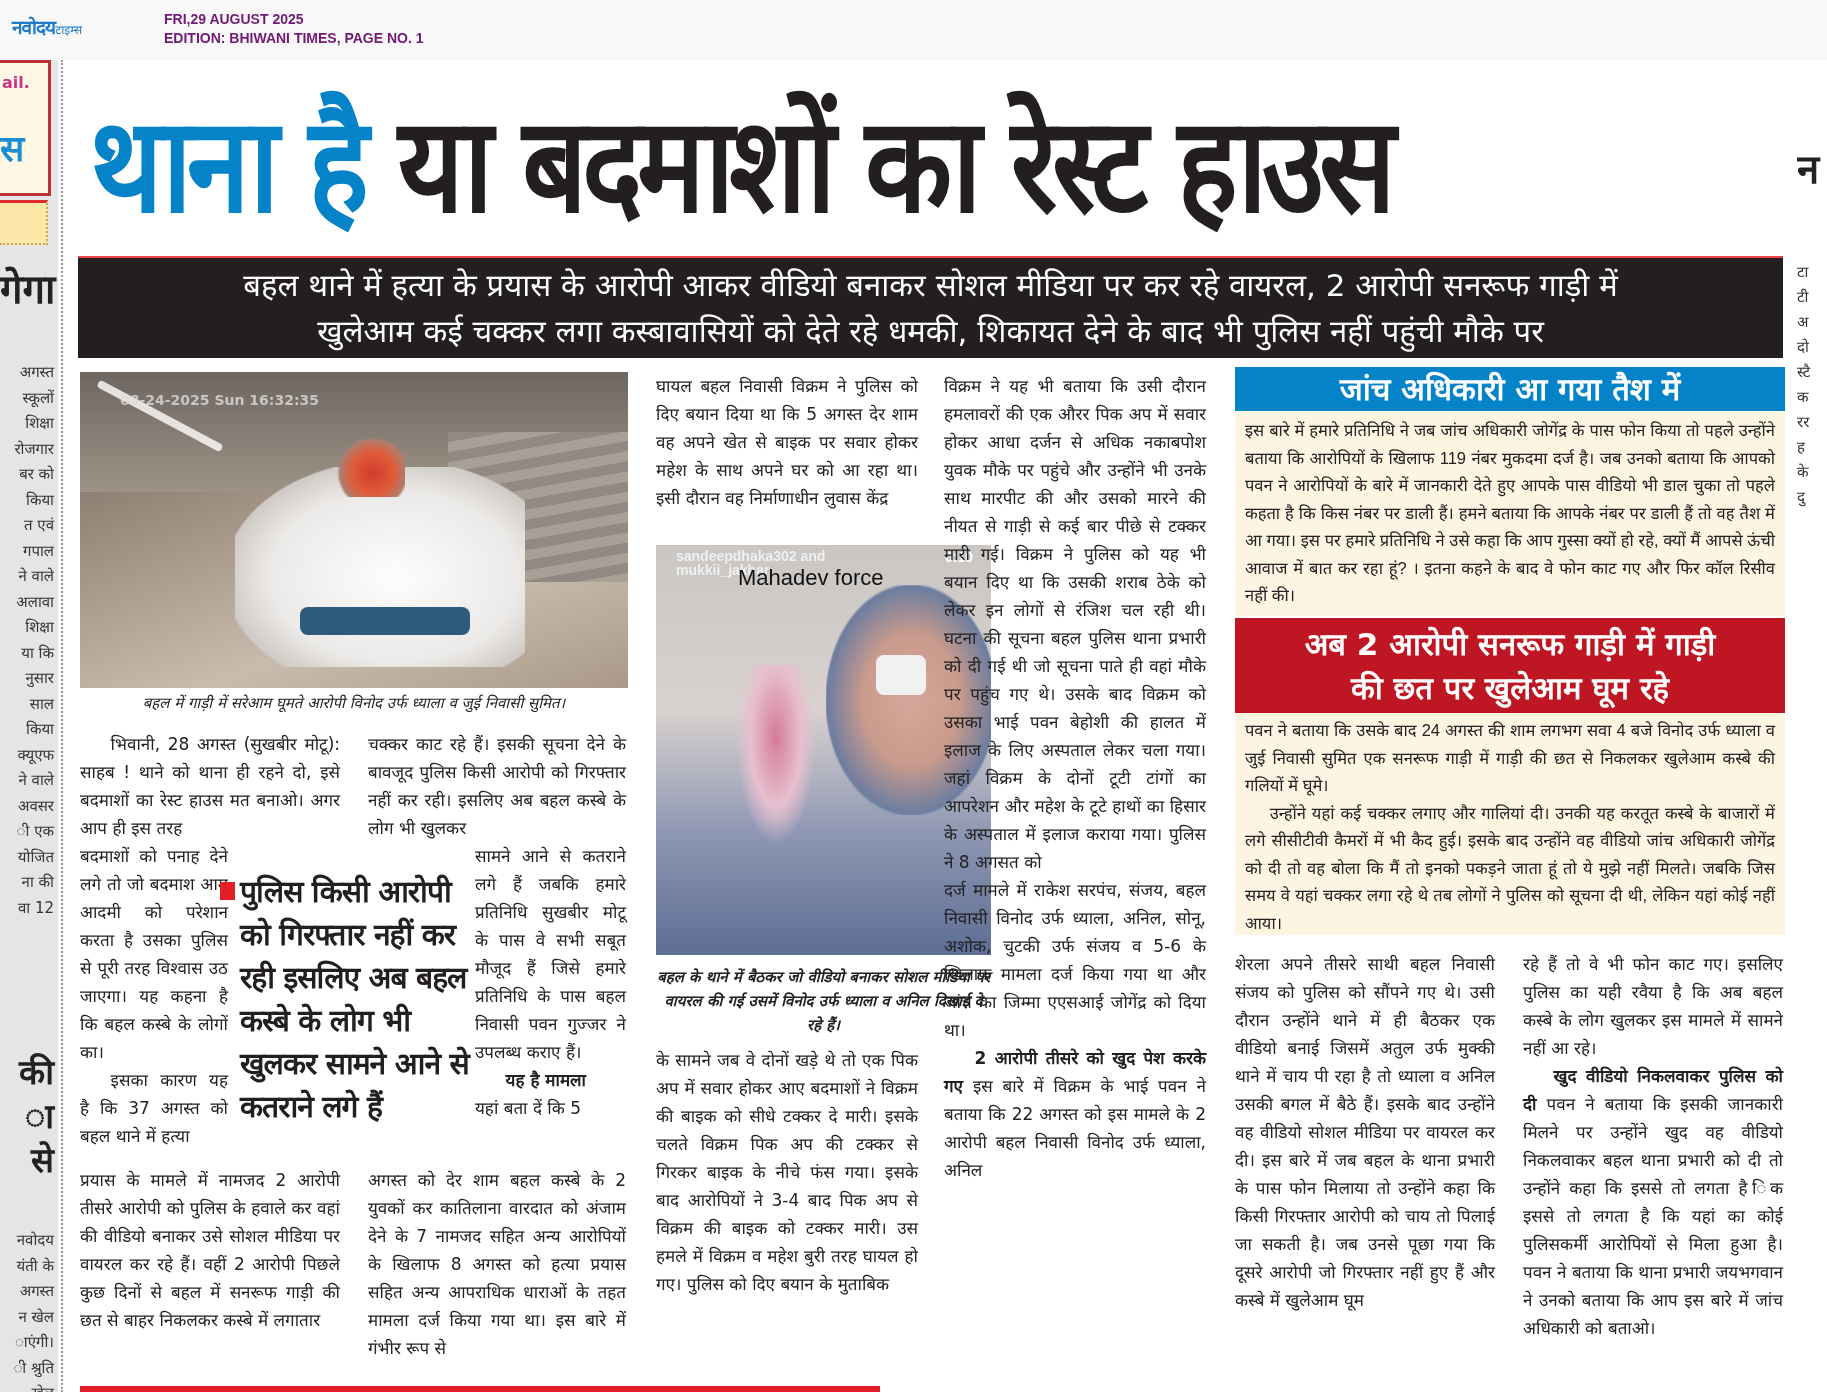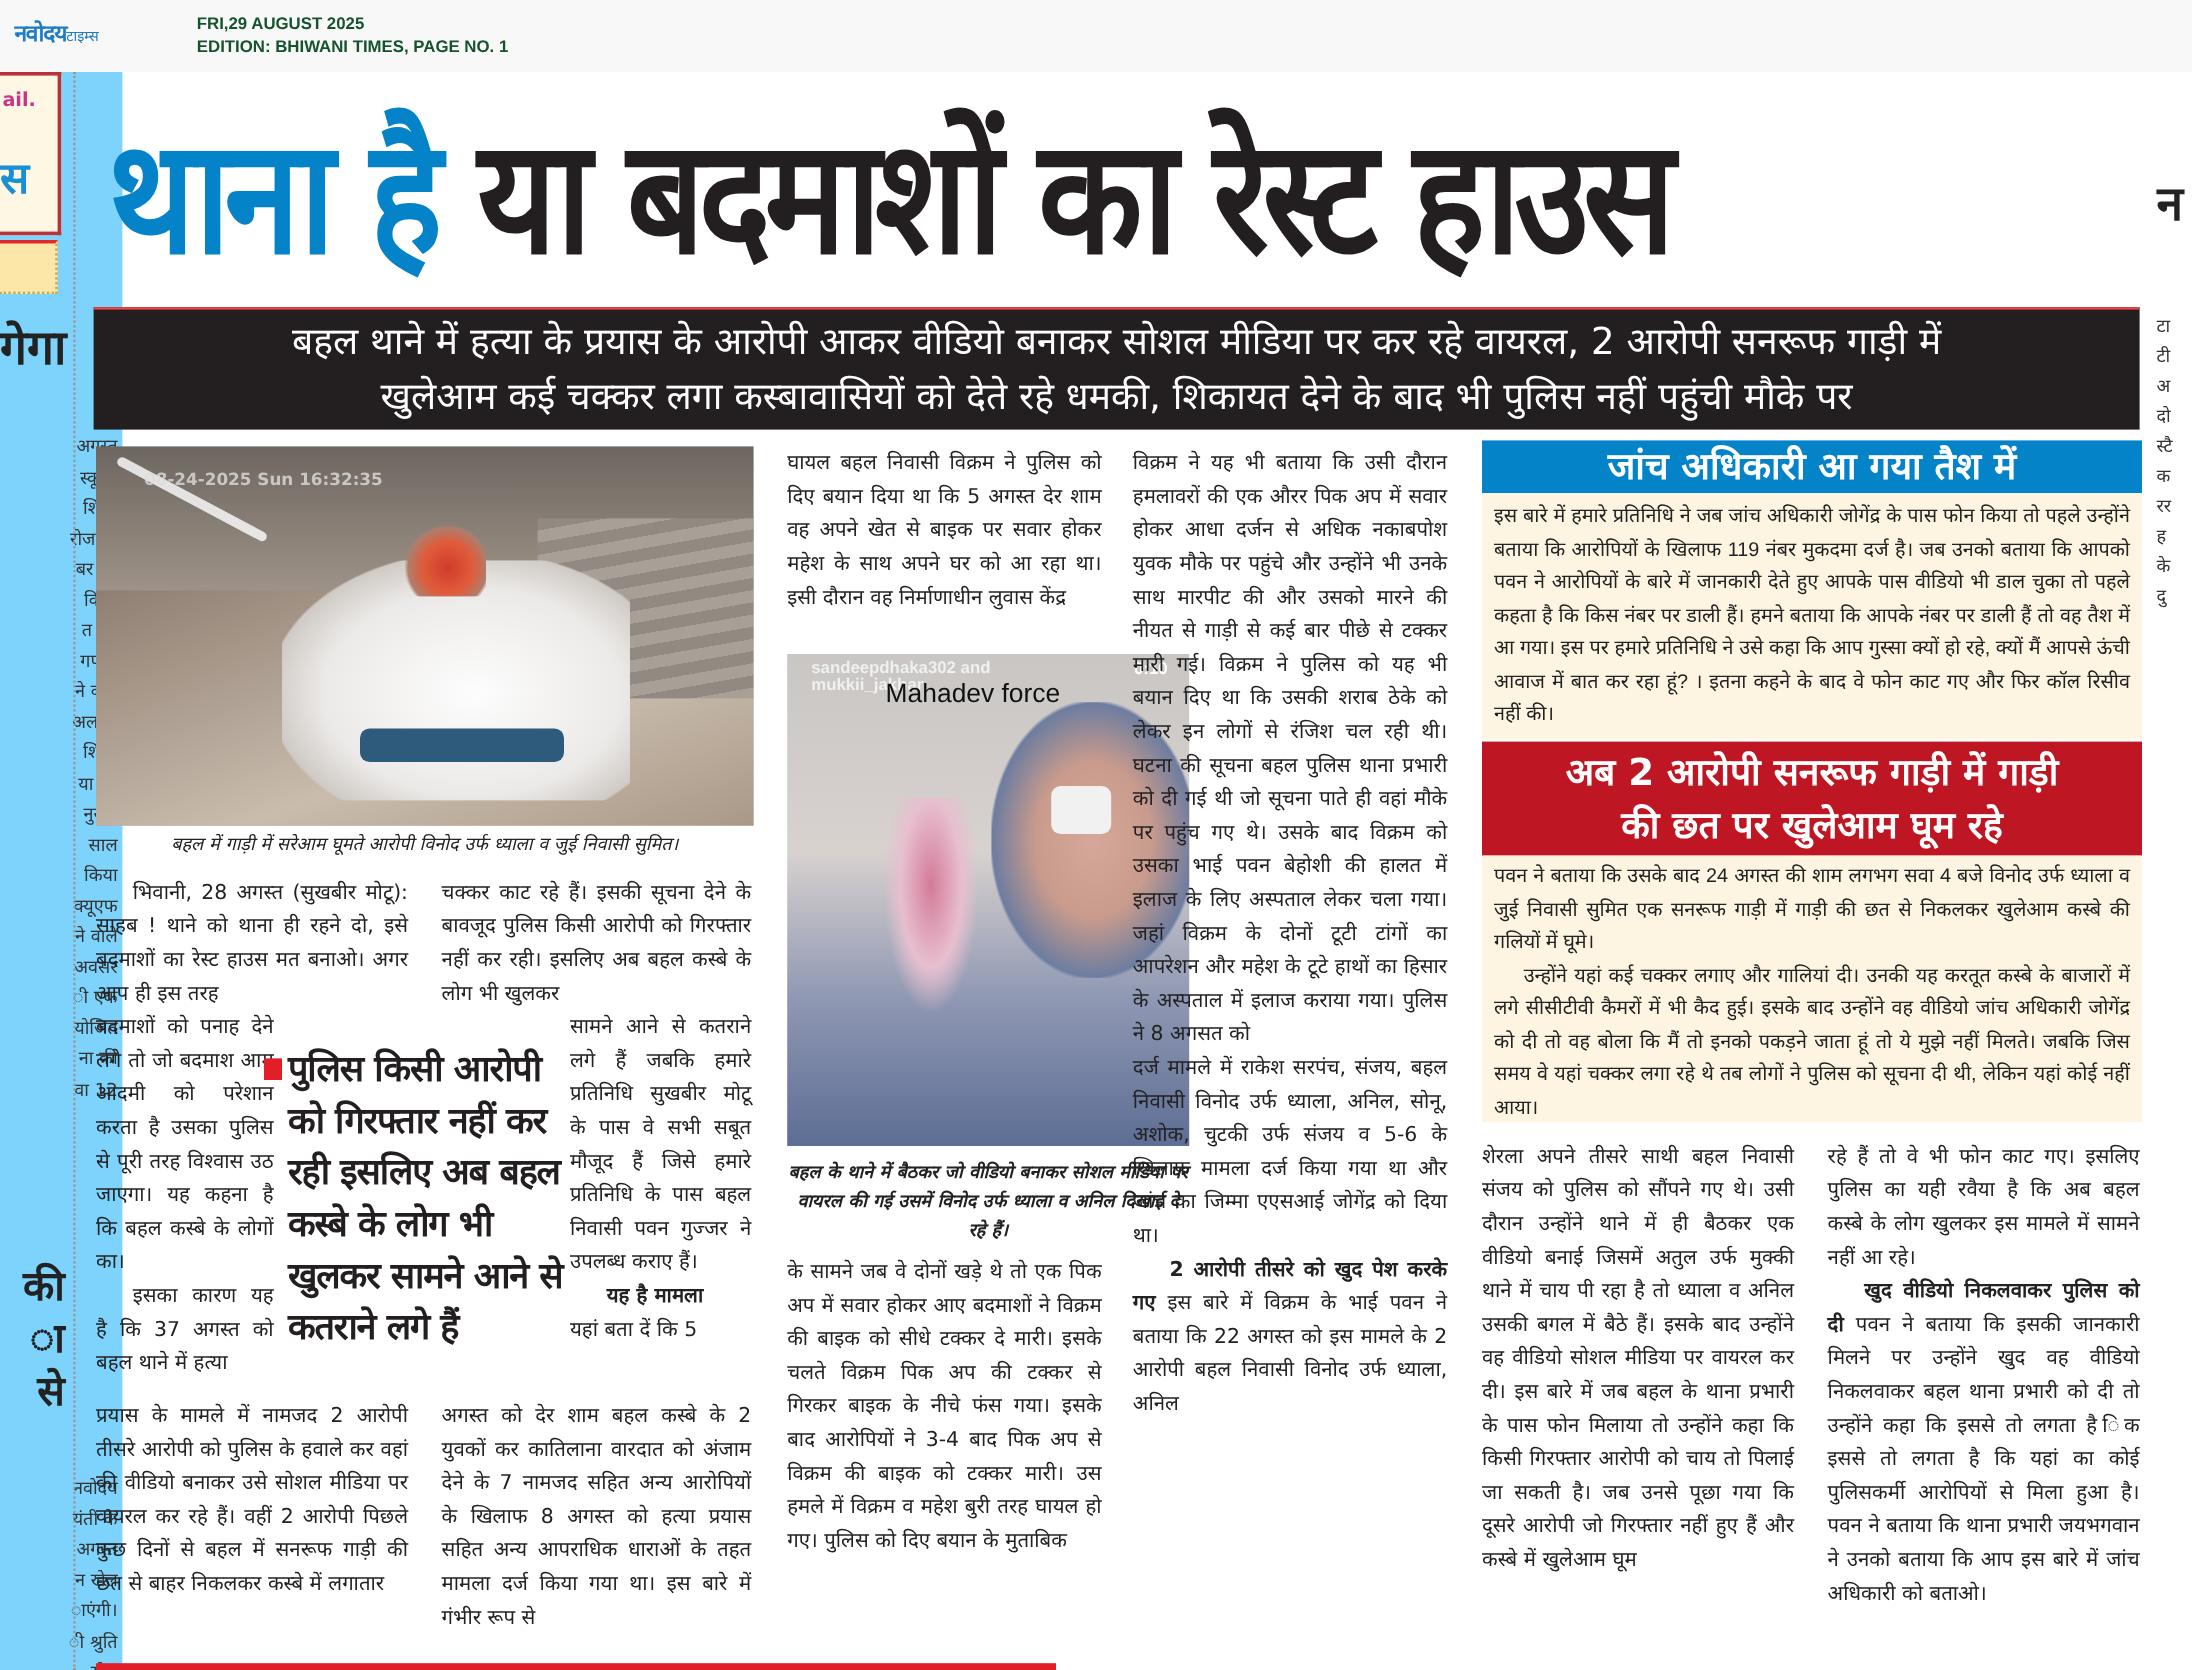--- a/index.html
+++ b/index.html
@@ -1,22 +1,22 @@
 <!DOCTYPE html>
 <html><head>
 <meta charset="utf-8">
 <style>
   html,body{margin:0;padding:0;}
   body{width:1827px;height:1392px;overflow:hidden;background:#f7f7f7;font-family:"DejaVu Sans",sans-serif;color:#1a1a1a;position:relative;}
   .topbar{position:absolute;left:0;top:0;width:1827px;height:60px;background:#f8f8f8;}
   .logo{position:absolute;left:12px;top:14px;font-family:"DejaVu Sans",sans-serif;font-weight:bold;color:#1e7cc6;font-size:19px;letter-spacing:-1px;}
   .logo small{font-size:12px;font-weight:normal;letter-spacing:0;}
-  .edition{position:absolute;left:164px;top:10px;font-family:"Liberation Sans",sans-serif;font-size:14px;font-weight:bold;line-height:19px;color:#14532d;}
+  .edition{position:absolute;left:164px;top:10px;font-family:"Liberation Sans",sans-serif;font-size:14px;font-weight:bold;line-height:19px;color:#701a75;}
   .page{position:absolute;left:0;top:60px;width:1827px;height:1332px;background:#fff;}
-  .leftstrip{position:absolute;left:0;top:60px;width:58px;height:1332px;overflow:hidden;background:#7dd3fc;padding-left:44px;}
+  .leftstrip{position:absolute;left:0;top:60px;width:58px;height:1332px;overflow:hidden;background:#e5e5e5;}
   .leftstrip .box{position:absolute;left:0;top:0;width:48px;height:130px;border:3px solid #b9323a;border-left:none;background:#fdf7e3;}
   .leftstrip .box .pink{position:absolute;left:2px;top:10px;color:#c8368a;font-weight:bold;font-size:16px;}
   .leftstrip .box .blue{position:absolute;left:0;top:60px;color:#1a8fd4;font-weight:bold;font-size:36px;}
   .leftstrip .yellow{position:absolute;left:0;top:140px;width:46px;height:40px;background:#fde7a8;border-right:2px dotted #c9a85a;border-bottom:2px dotted #c9a85a;border-top:3px solid #e02a2a;}
   .leftstrip .head1{position:absolute;left:0;top:200px;font-weight:bold;font-size:40px;color:#222;}
   .leftstrip .lines{position:absolute;right:4px;top:300px;text-align:right;font-size:15px;line-height:25.5px;color:#333;white-space:nowrap;}
   .leftstrip .head2{position:absolute;left:0;top:990px;font-weight:bold;font-size:34px;line-height:44px;color:#222;text-align:right;width:54px;}
   .leftstrip .lines2{position:absolute;right:4px;top:1168px;text-align:right;font-size:15px;line-height:25.5px;color:#333;white-space:nowrap;}
   .sep{position:absolute;left:61px;top:60px;width:0;height:1332px;border-left:2px dotted #999;}
   .headline{position:absolute;left:90px;top:80px;height:170px;font-family:"DejaVu Sans",sans-serif;font-weight:bold;font-size:132px;line-height:170px;letter-spacing:-6px;white-space:nowrap;transform:scaleX(0.86);transform-origin:left;}

